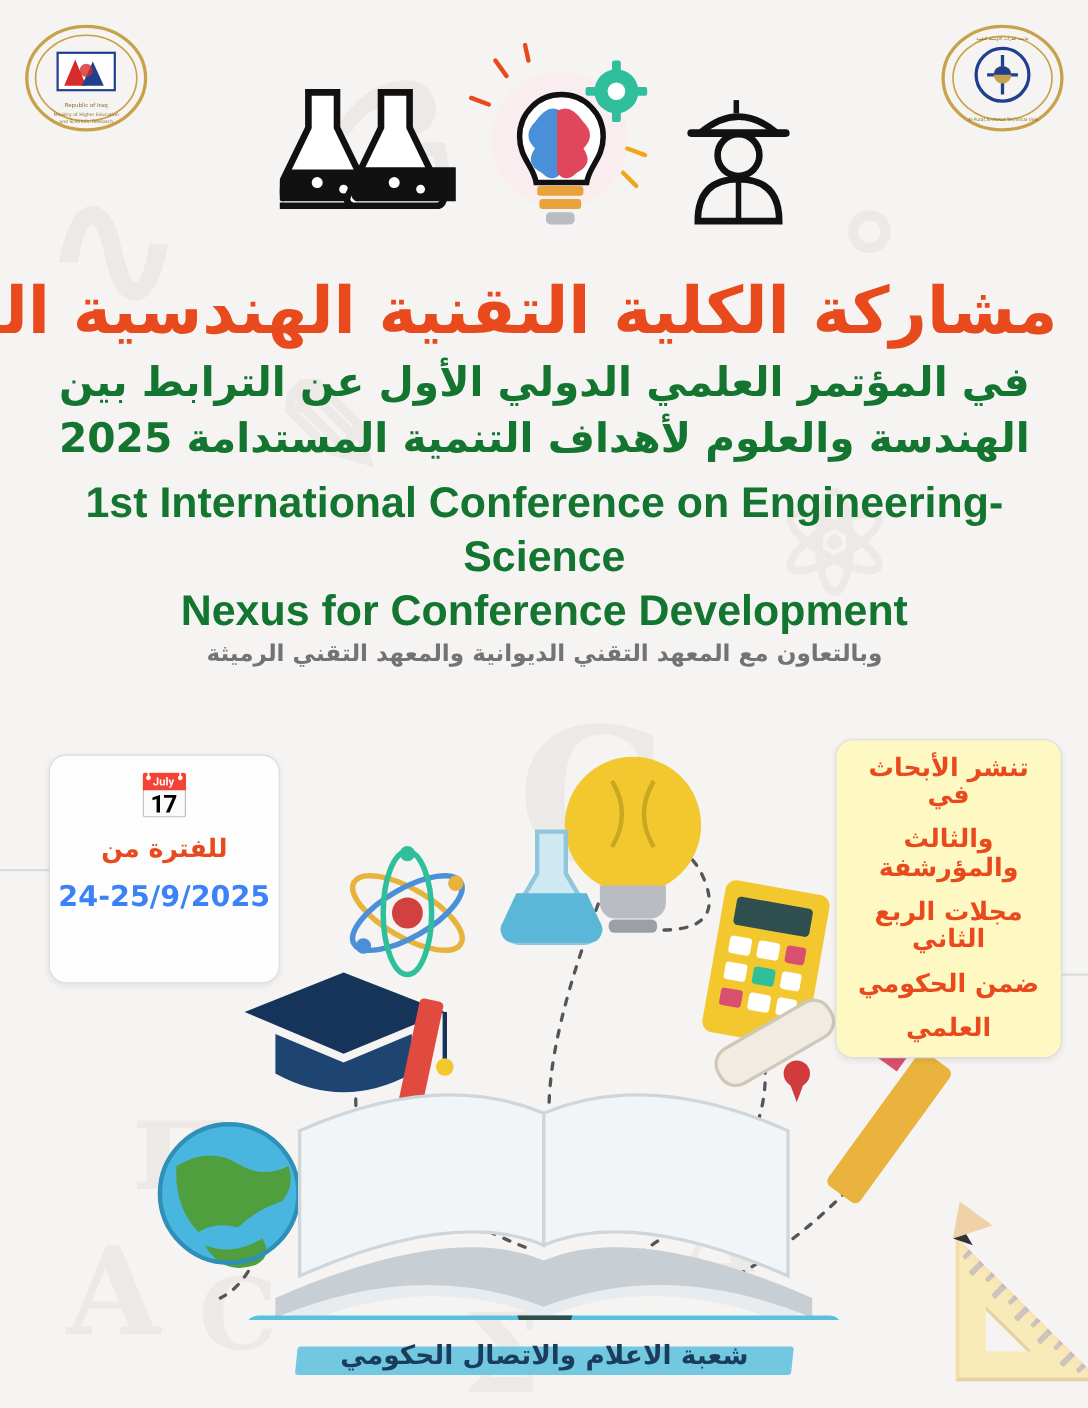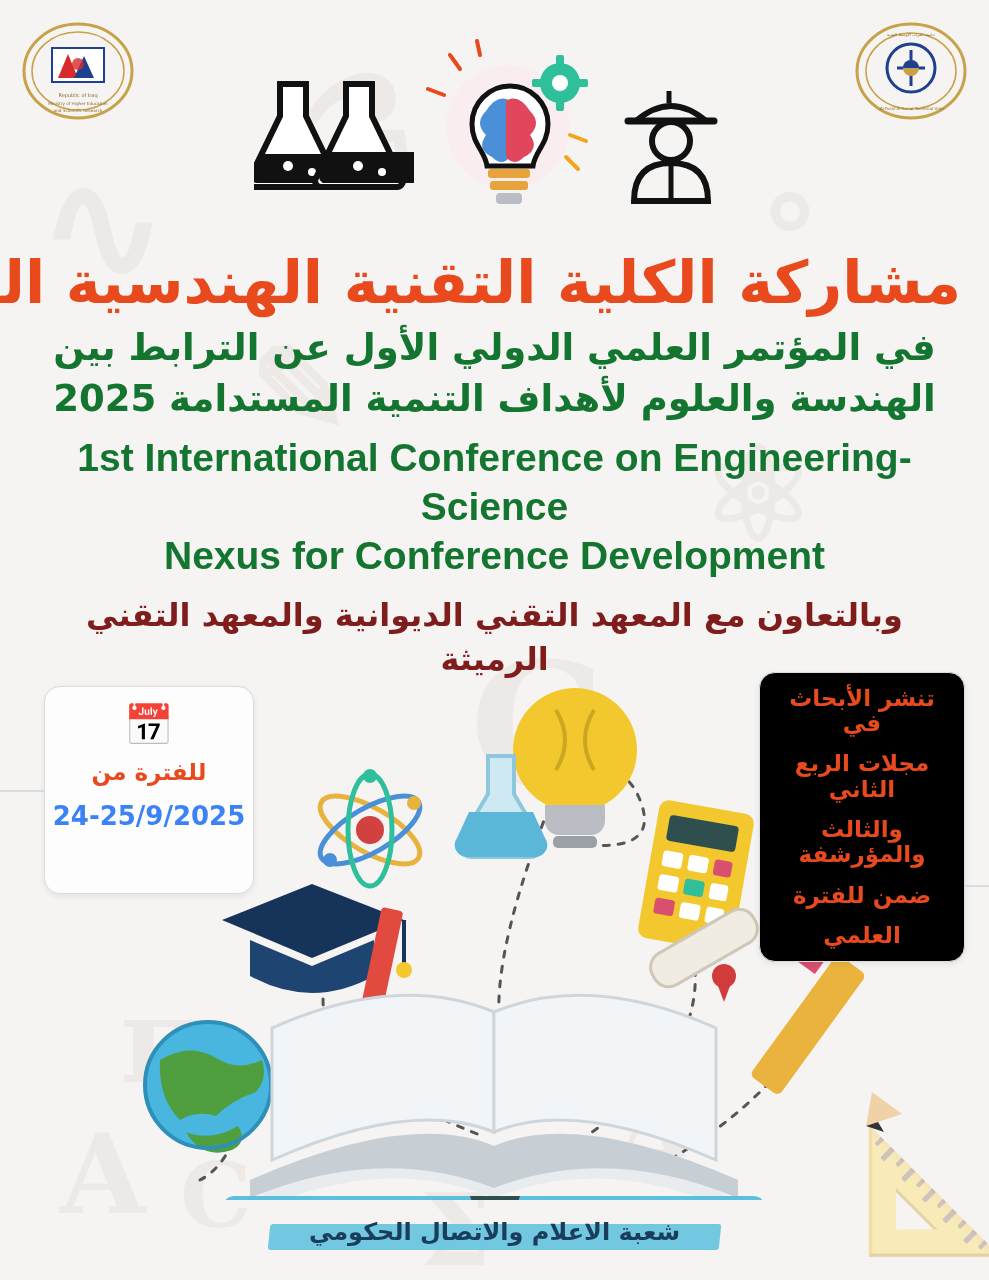--- a/index.html
+++ b/index.html
@@ -55,22 +55,22 @@
     line-height:1.38;
   }
   .t-en{
     margin-top:10px;
     direction:ltr;
     font-size:39px;font-weight:bold;color:#13752f;
     line-height:1.25;
     font-family:"Liberation Sans",sans-serif;
   }
   .t-collab{
-    margin-top:14px;
-    font-size:32px;font-weight:bold;color:#7f1d1d;
+    margin-top:0;
+    font-size:21px;font-weight:bold;color:#737373;
     line-height:1.35;
   }
 
   
   .date-card{
     position:absolute;left:44px;top:686px;
     width:210px;height:208px;
     background:#fdfdfd;
     border:1px solid #dcdcdc;
     border-radius:16px;
@@ -90,21 +90,21 @@
     direction:ltr;
   }
   .connector-left{
     position:absolute;left:0px;top:790px;width:46px;height:2px;background:#dcdcdc;
   }
 
   
   .pub-card{
     position:absolute;right:24px;top:672px;
     width:206px;height:290px;
-    background:#000000;
+    background:#fef9c3;
     border:1px solid #dcdcdc;
     border-radius:16px;
     box-shadow:0 2px 6px rgba(0,0,0,.08);
     display:flex;flex-direction:column;
     align-items:center;justify-content:center;
     gap:15px;
     box-sizing:border-box;
     padding:10px 8px;
   }
   .pub-card .line{
@@ -353,23 +353,23 @@
   <div class="connector-right"></div>
 
   <div class="date-card">
     <div class="cal">📅</div>
     <div class="lbl">للفترة من</div>
     <div class="val">24-25/9/2025</div>
   </div>
 
   <div class="pub-card">
     <div class="line">تنشر الأبحاث في</div>
+    <div class="line">والثالث والمؤرشفة</div>
     <div class="line">مجلات الربع الثاني</div>
-    <div class="line">والثالث والمؤرشفة</div>
-    <div class="line">ضمن للفترة</div>
+    <div class="line">ضمن الحكومي</div>
     <div class="line">العلمي</div>
   </div>
 
   <div class="footer">
     <div class="ribbon">
       <span class="txt">شعبة الاعلام والاتصال الحكومي</span>
     </div>
   </div>
 
 </div>

